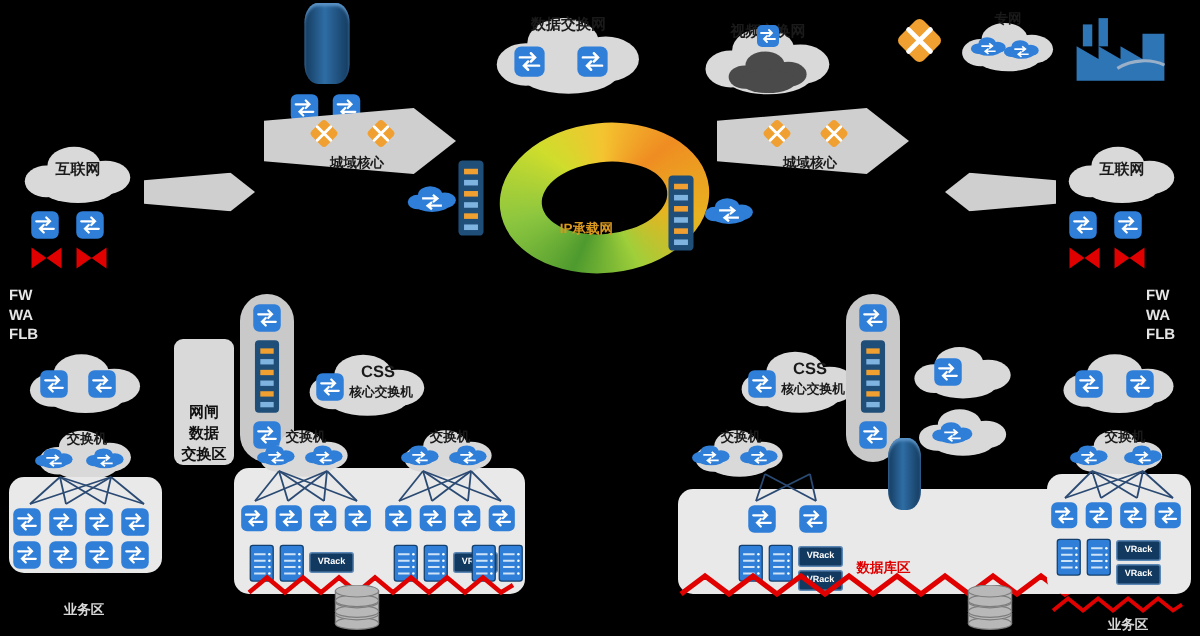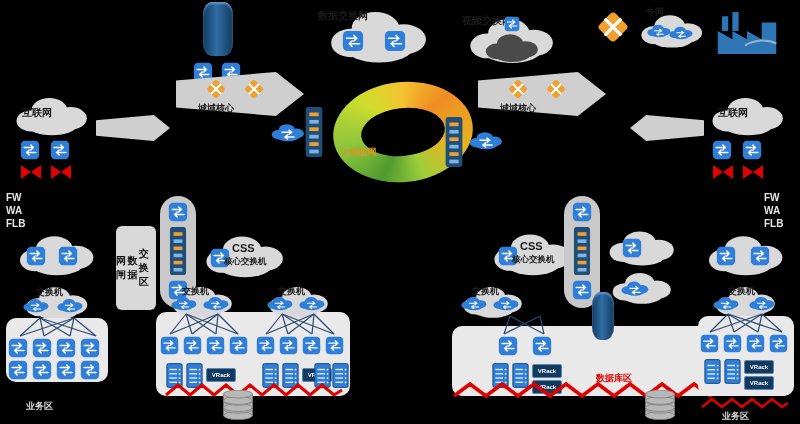--- a/index.html
+++ b/index.html
@@ -1,24 +1,24 @@
 <!DOCTYPE html>
 <html><head>
 <meta charset="utf-8">
 <style>
   html,body{margin:0;padding:0;background:#000;}
   .stage{position:relative;width:800px;height:424px;background:#000;overflow:hidden;
          font-family:"Liberation Sans",sans-serif;}
   .abs{position:absolute;}
-  .lab{position:absolute;text-align:left;color:#1a1a1a;font-weight:700;white-space:nowrap;}
+  .lab{position:absolute;text-align:center;color:#1a1a1a;font-weight:700;white-space:nowrap;}
   .tower-cyl{background:linear-gradient(90deg,#143a5e,#2e6da4 45%,#143a5e);border-radius:9px/13px;box-shadow:inset 0 2px 2px #5b93c6;}
   .band{position:absolute;background:#cfcfcf;clip-path:polygon(0 22%,78% 4%,100% 50%,78% 96%,0 78%);}
   .band-l{position:absolute;background:#cfcfcf;clip-path:polygon(100% 22%,22% 4%,0 50%,22% 96%,100% 78%);}
   .panel{position:absolute;background:#e9e9e9;border-radius:10px;}
-  .gw{position:absolute;display:flex;flex-direction:row;justify-content:flex-start;align-items:center;
+  .gw{position:absolute;display:flex;flex-direction:column;justify-content:flex-end;align-items:center;
       background:#d9d9d9;border-radius:6px;font-weight:700;font-size:10px;color:#111;}
   .badge{position:absolute;background:#12395f;border:1px solid #5b87b5;color:#fff;font-size:6px;font-weight:700;
          display:flex;align-items:center;justify-content:center;border-radius:2px;}
   .ring{position:absolute;border-radius:50%;
         background:conic-gradient(from 210deg,#4e9a2e,#8cc63f,#cfdd2c,#f4c430,#ef8c22,#e8b320,#9fcf3a,#4e9a2e);
         transform:rotate(-6deg);}
   .ring-hole{position:absolute;left:28px;top:26px;width:84px;height:48px;background:#000;border-radius:50%;}
   svg.icon{position:absolute;overflow:visible;}
 </style>
 </head>
@@ -466,21 +466,21 @@
   <svg class="icon" style="left:622px;top:238px;width:20px;height:20px">
       <use href="#i-switch"></use>
     </svg>
   <svg class="icon" style="left:604px;top:268px;width:76px;height:38px">
       <use href="#i-cloud" fill="#d9d9d9"></use>
     </svg>
   <svg class="icon" style="left:620px;top:278px;width:30px;height:20px">
       <use href="#i-cloudsw"></use>
     </svg>
 
-  <div class="lab" style="left:596px;top:372px;width:90px;font-size:9px;color:#e00000">数据库区</div>
+  <div class="lab" style="left:544px;top:372px;width:90px;font-size:9px;color:#e00000">数据库区</div>
   <svg class="icon" style="left:452px;top:380px;width:272px;height:20px" viewBox="0 0 272 20">
     <polyline points="2,16 18,4 34,16 50,4 66,16 82,4 98,16 114,4 130,16 146,4 162,16 178,4 194,16 210,4 226,16 242,4 258,16 268,10" fill="none" stroke="#e00000" stroke-width="3.5"></polyline>
   </svg>
   <svg class="icon" style="left:634px;top:390px;width:52px;height:32px">
       <use href="#i-db"></use>
     </svg>
 
   <svg class="icon" style="left:698px;top:230px;width:96px;height:48px">
       <use href="#i-cloud" fill="#d9d9d9"></use>
     </svg>

